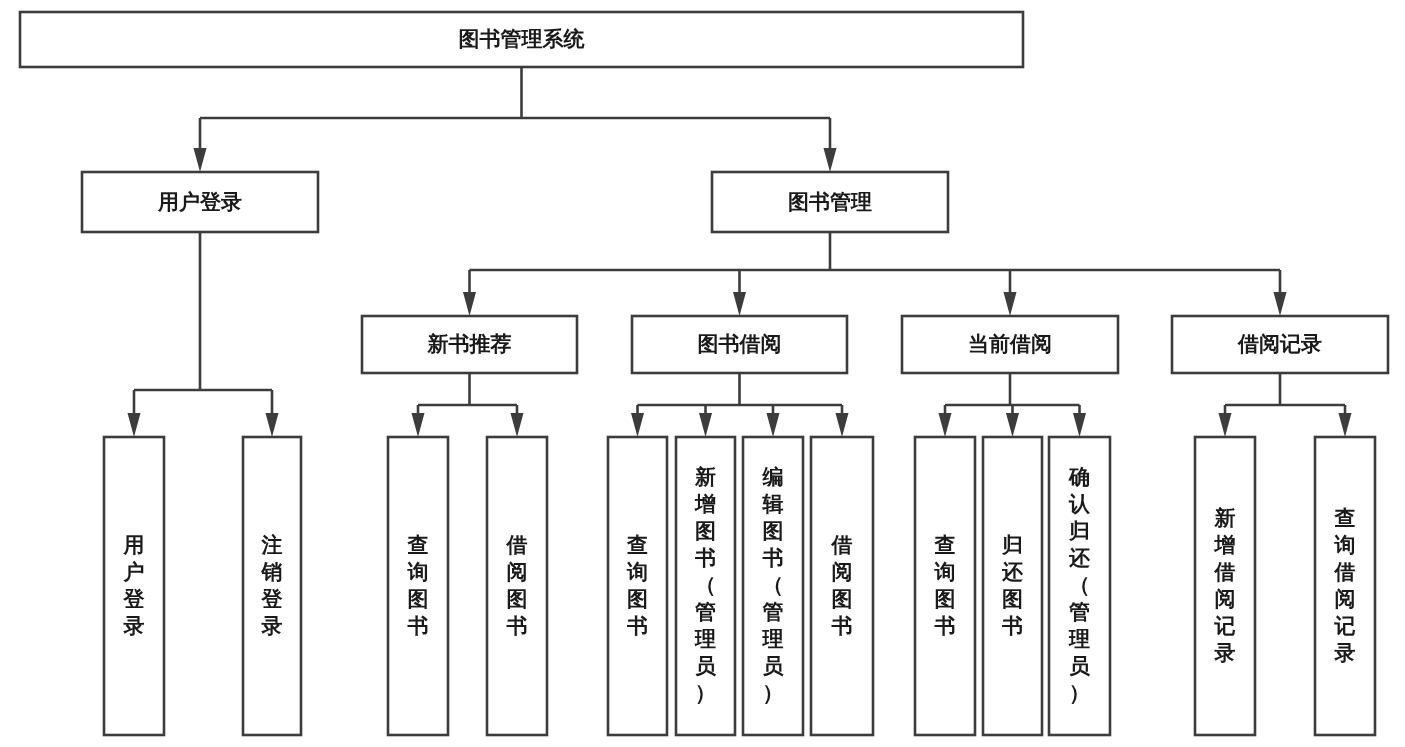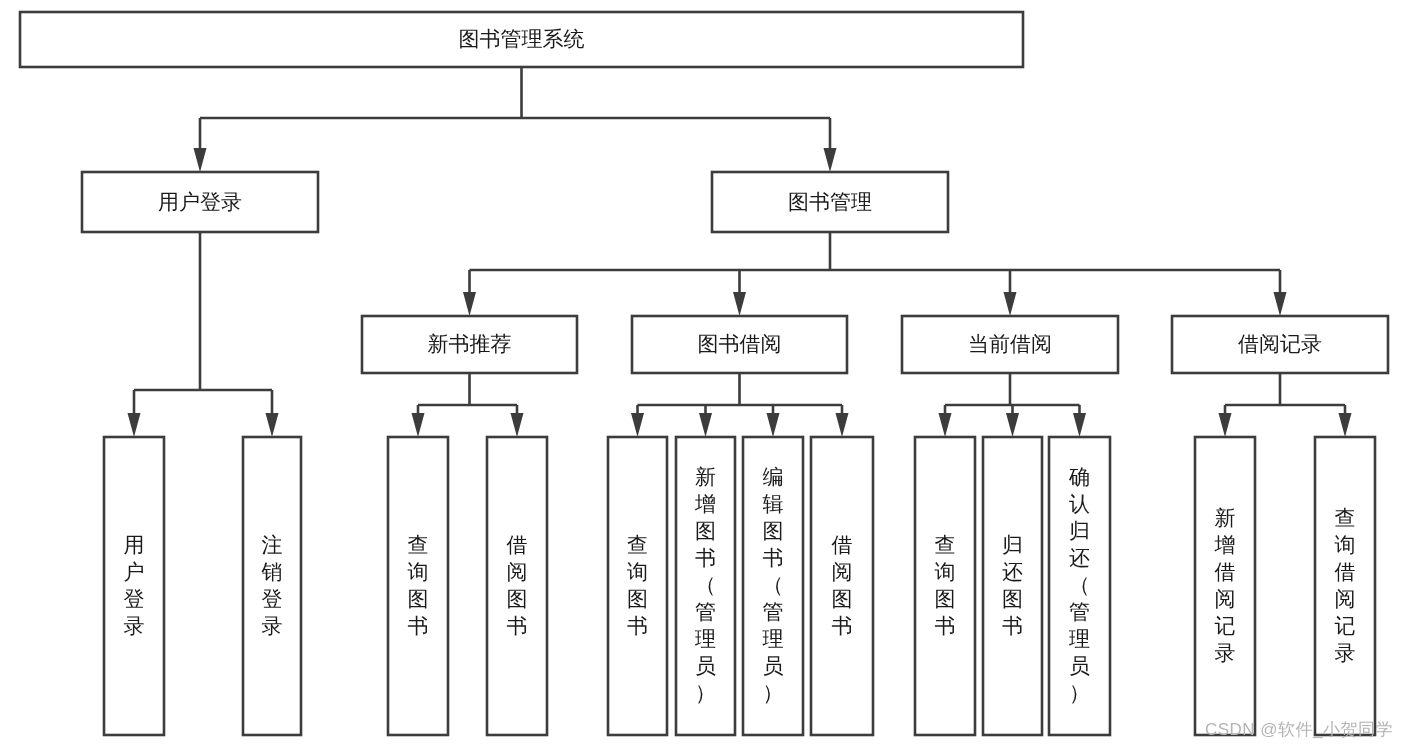--- a/index.html
+++ b/index.html
@@ -10,20 +10,21 @@
   }
   body {
     font-family: "Liberation Sans", "DejaVu Sans", sans-serif;
   }
   #diagram-root {
     position: relative;
     width: 1405px;
     height: 747px;
     background: #ffffff;
     overflow: hidden;
+    font-weight: bold;
   }
   svg#flow-svg {
     position: absolute;
     top: 0;
     left: 0;
     width: 1405px;
     height: 747px;
     display: block;
   }
   .node-box {
@@ -218,14 +219,13 @@
         <g>
           <rect x="1195" y="437" width="60" height="298" class="node-box"></rect>
           <text x="1225" class="node-label-v"><tspan x="1225" y="518.5">新</tspan><tspan x="1225" y="545.5">增</tspan><tspan x="1225" y="572.5">借</tspan><tspan x="1225" y="599.5">阅</tspan><tspan x="1225" y="626.5">记</tspan><tspan x="1225" y="653.5">录</tspan></text>
         </g>
         <g>
           <rect x="1315" y="437" width="60" height="298" class="node-box"></rect>
           <text x="1345" class="node-label-v"><tspan x="1345" y="518.5">查</tspan><tspan x="1345" y="545.5">询</tspan><tspan x="1345" y="572.5">借</tspan><tspan x="1345" y="599.5">阅</tspan><tspan x="1345" y="626.5">记</tspan><tspan x="1345" y="653.5">录</tspan></text>
         </g>
       </g>
   </svg>
-  <div class="watermark">CSDN @软件_小贺同学</div>
 </div>
 
 </body></html>

